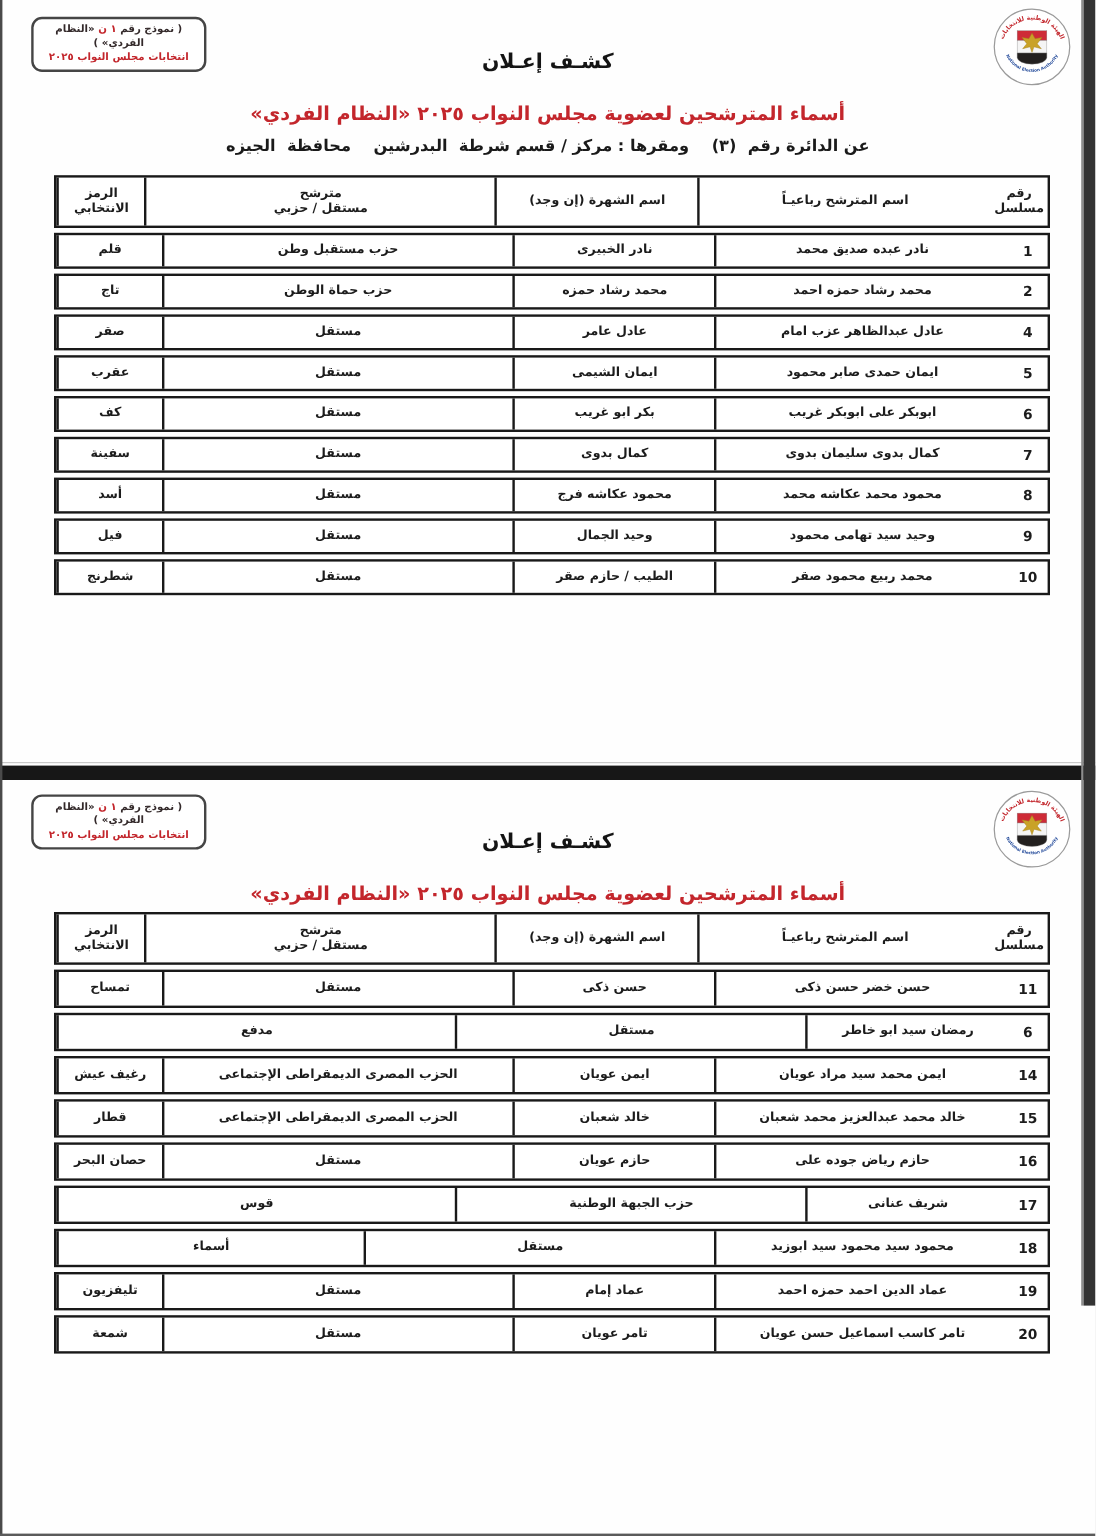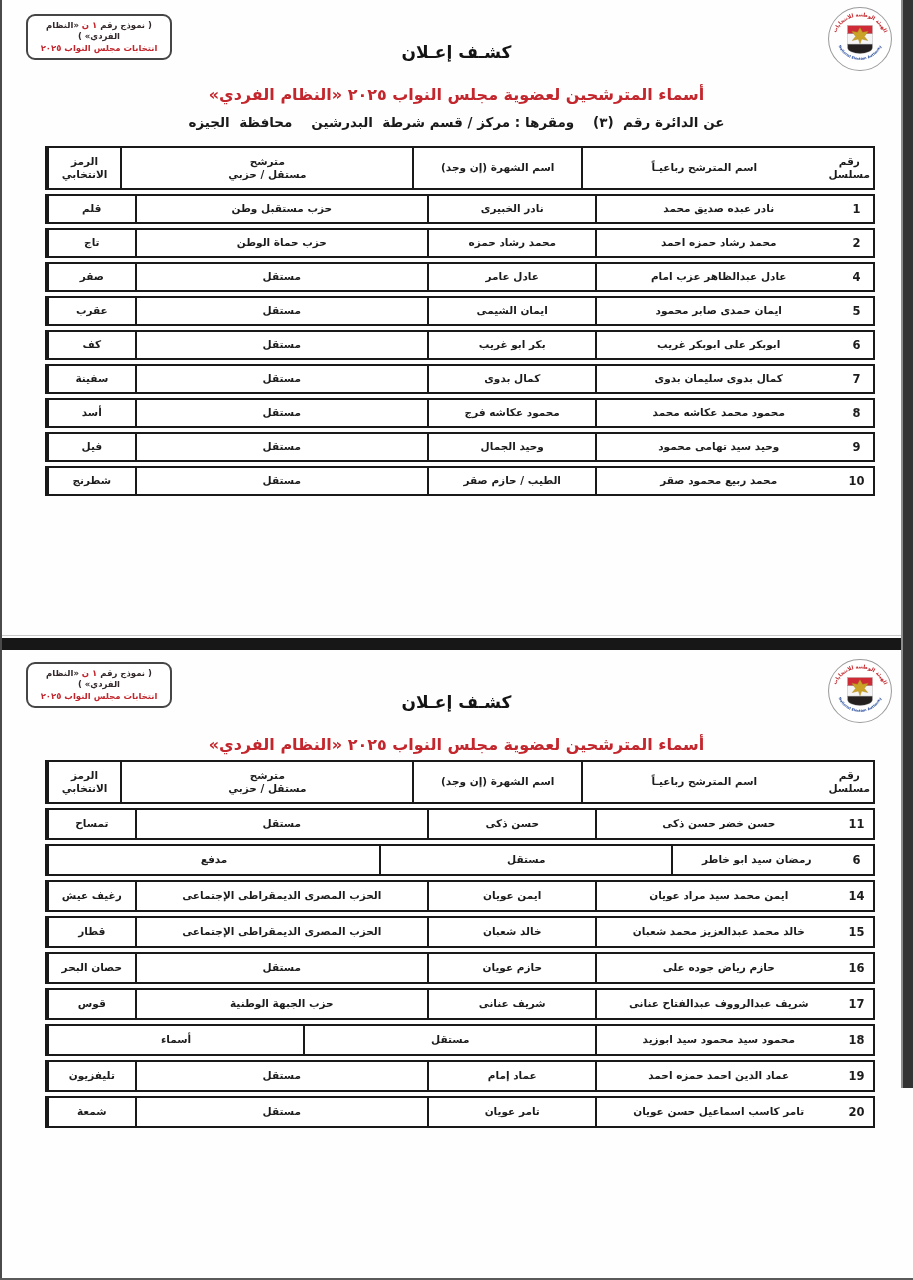--- a/index.html
+++ b/index.html
@@ -223,21 +223,20 @@
       </div>
       <div class="trow">
         <div class="cell c-serial">16</div>
         <div class="cell c-name">حازم رياض جوده على</div>
         <div class="cell c-nick">حازم عويان</div>
         <div class="cell c-party">مستقل</div>
         <div class="cell c-symbol">حصان البحر</div>
       </div>
       <div class="trow">
         <div class="cell c-serial">17</div>
-        <div class="cell c-name">شريف عبدالرووف عبدالفتاح عنانى</div>
         <div class="cell c-nick">شريف عنانى</div>
         <div class="cell c-party">حزب الجبهة الوطنية</div>
         <div class="cell c-symbol">قوس</div>
       </div>
       <div class="trow">
         <div class="cell c-serial">18</div>
         <div class="cell c-name">محمود سيد محمود سيد ابوزيد</div>
         <div class="cell c-party">مستقل</div>
         <div class="cell c-symbol">أسماء</div>
       </div>

